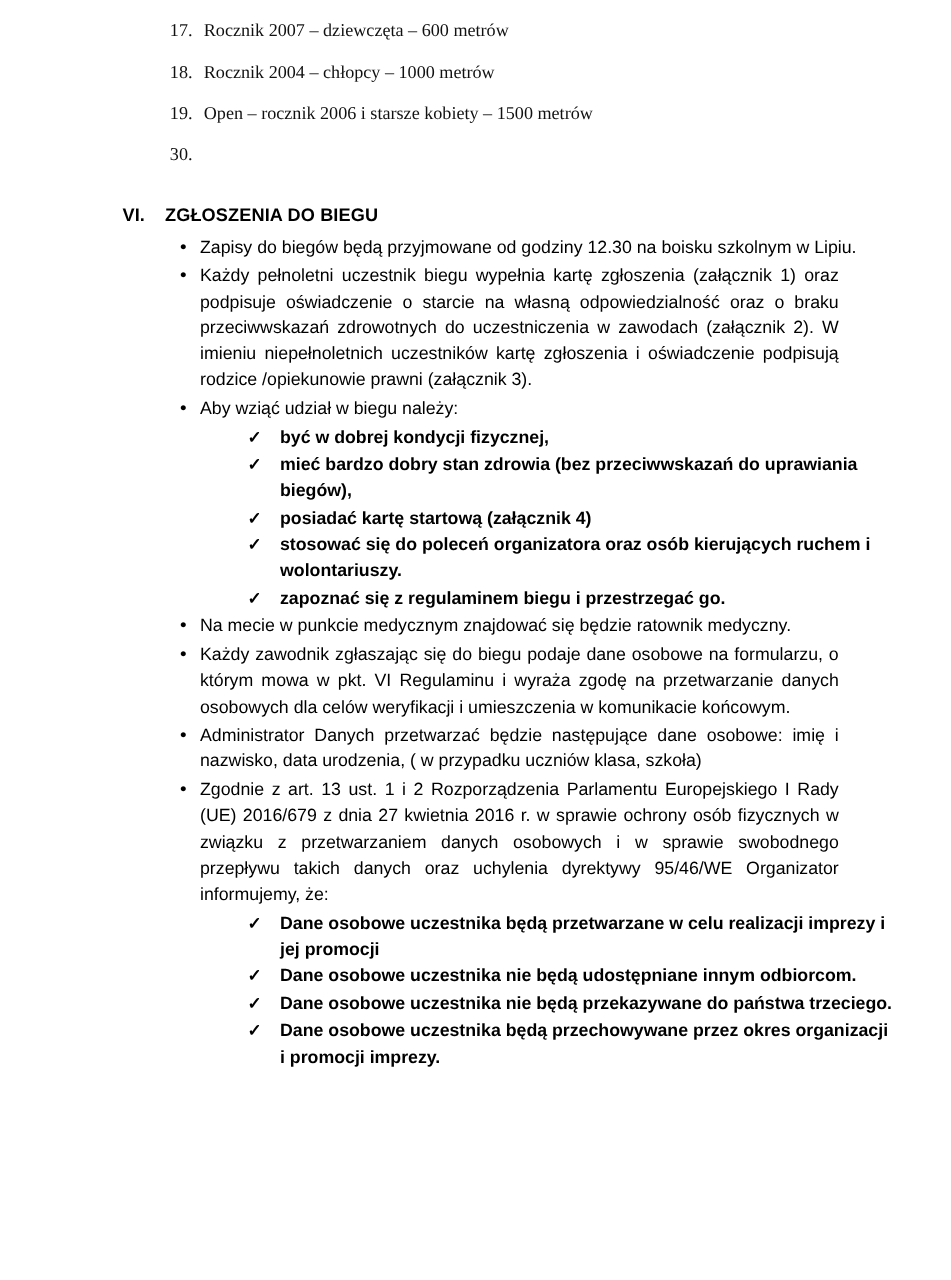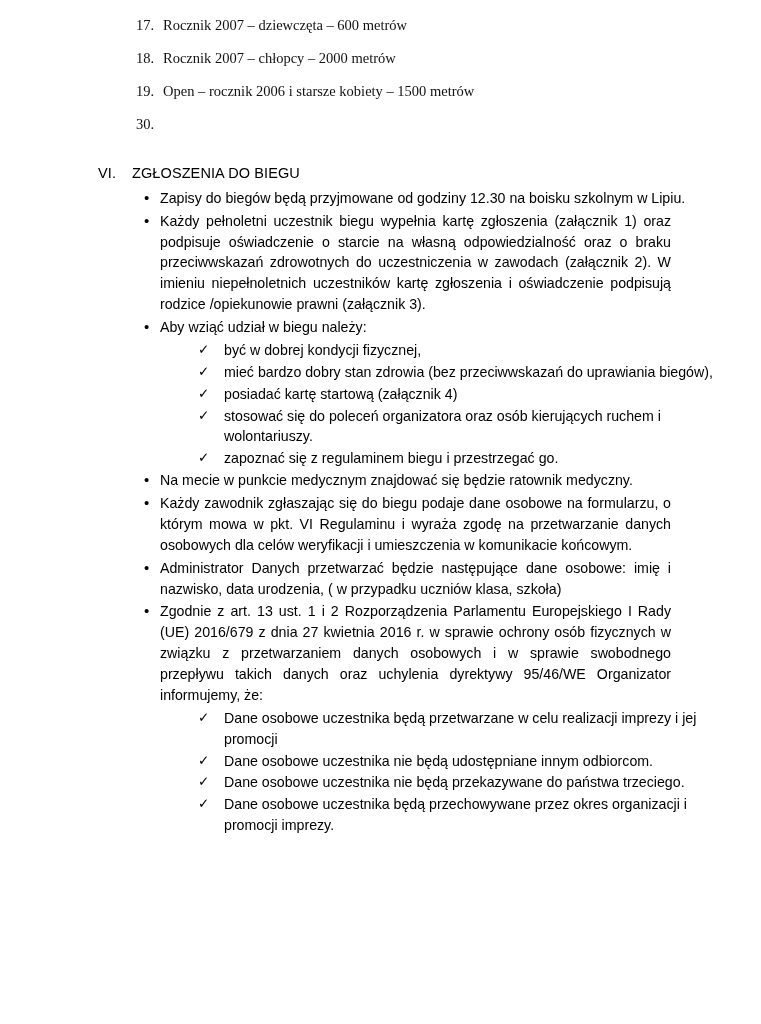--- a/index.html
+++ b/index.html
@@ -41,21 +41,21 @@
     width: 26px;
     flex: none;
     text-align: right;
     margin-right: 9px;
   }
 
   
   .section-head {
     display: flex;
     align-items: baseline;
-    font-weight: normal;
+    font-weight: bold;
     font-size: 14.5px;
     letter-spacing: .1px;
     margin: 0 0 7px 0;
     padding-left: 52px;
   }
   .section-head .rn {
     width: 34px;
     flex: none;
   }
   .sec-vi { margin-top: 32px; }
@@ -88,20 +88,21 @@
     list-style: none;
     margin: 0;
     padding: 0;
     font-size: 14.2px;
     line-height: 1.47;
   }
   ul.checks > li {
     position: relative;
     padding-left: 178px;
     margin-bottom: 1px;
+    font-weight: bold;
   }
   ul.checks > li::before {
     content: "\2713";
     position: absolute;
     left: 152px;
     top: 0;
     font-size: 13.5px;
   }
   ul.checks.deep > li { padding-left: 178px; }
   ul.checks > li .just-inner {
@@ -114,21 +115,21 @@
 
 <div class="page">
 
   <ol class="serif-list">
     <li>
       <span class="num">17.</span>
       <span>Rocznik 2007 – dziewczęta – 600 metrów</span>
     </li>
     <li>
       <span class="num">18.</span>
-      <span>Rocznik 2007 – chłopcy – 2000 metrów</span>
+      <span>Rocznik 2004 – chłopcy – 1000 metrów</span>
     </li>
     <li>
       <span class="num">19.</span>
       <span>Open – rocznik 2006 i starsze kobiety – 1500 metrów</span>
     </li>
     <li>
       <span class="num">30.</span>
     </li>
   </ol>
 

